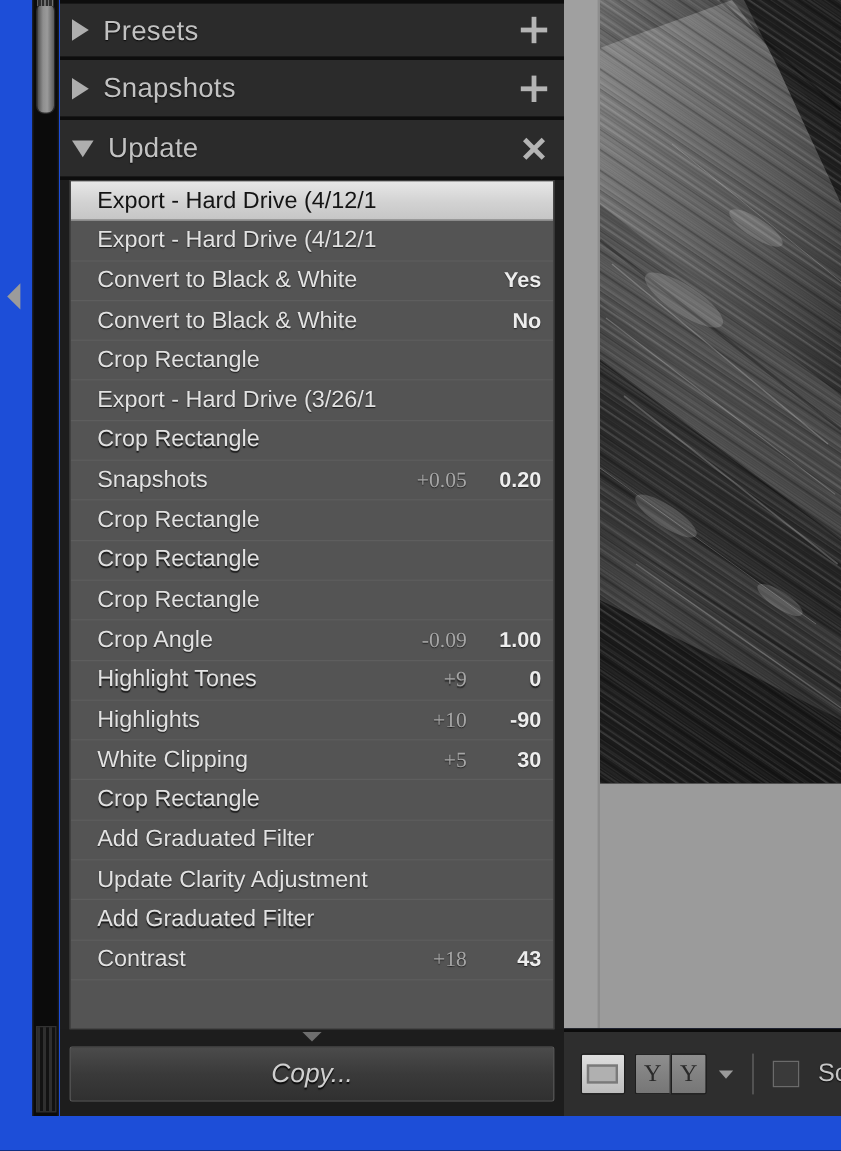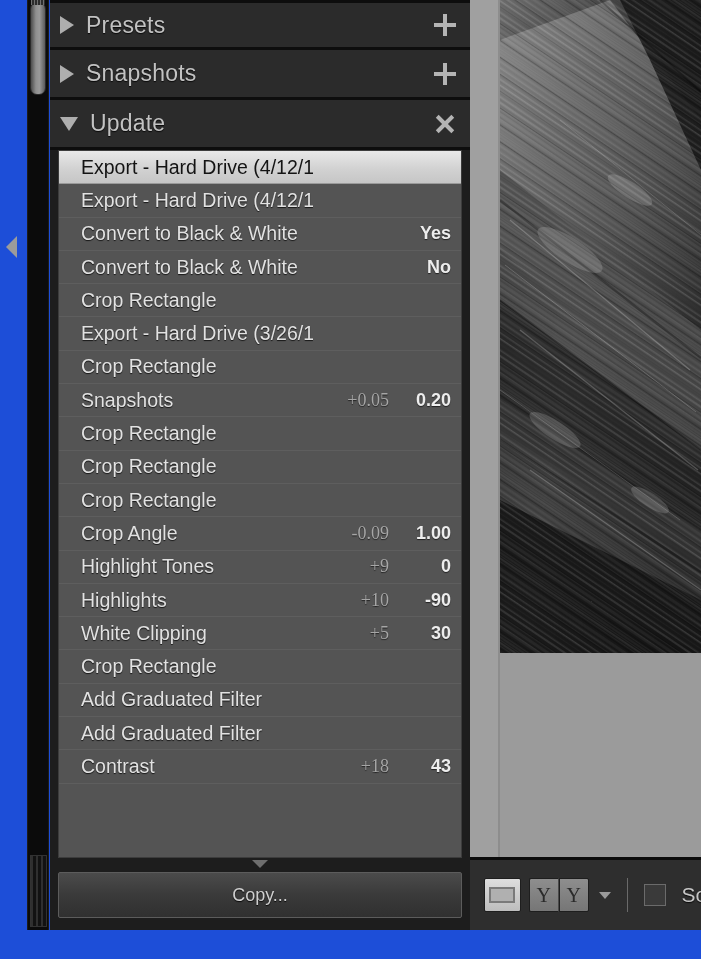--- a/index.html
+++ b/index.html
@@ -139,23 +139,24 @@
     position: absolute; left: 50%; top: 2px; transform: translateX(-50%);
     width: 0; height: 0;
     border-left: 8px solid transparent; border-right: 8px solid transparent;
     border-top: 8px solid #6e6e6e;
   }
   .pbtn {
     flex: 1 1 0; height: 46px;
     background: linear-gradient(to bottom,#4b4b4b 0%,#3a3a3a 50%,#303030 100%);
     border: 1px solid #5c5c5c; border-radius: 2px;
     display: flex; align-items: center; justify-content: center;
-    font-size: 18px; color: #cfcfcf;
+    font-size: 22px; color: #cfcfcf;
     text-shadow: 0 1px 1px rgba(0,0,0,.85);
     cursor: pointer;
+    font-style: italic;
   }
 
   
   .content {
     position: absolute; left: 470px; top: 0; width: 231px; height: 857px;
     background: #9b9b9b;
   }
   .content-gutter {
     position: absolute; left: 0; top: 0; width: 30px; height: 100%;
     background: #a0a0a0;
@@ -320,20 +321,25 @@
             <span class="hdelta">+5</span>
             <span class="hval">30</span>
           </div>
           <div class="hrow">
             <span class="hname">Crop Rectangle</span>
             <span class="hdelta"></span>
             <span class="hval"></span>
           </div>
           <div class="hrow">
             <span class="hname">Add Graduated Filter</span>
+            <span class="hdelta"></span>
+            <span class="hval"></span>
+          </div>
+          <div class="hrow">
+            <span class="hname">Update Clarity Adjustment</span>
             <span class="hdelta"></span>
             <span class="hval"></span>
           </div>
           <div class="hrow">
             <span class="hname">Add Graduated Filter</span>
             <span class="hdelta"></span>
             <span class="hval"></span>
           </div>
           <div class="hrow">
             <span class="hname">Contrast</span>

